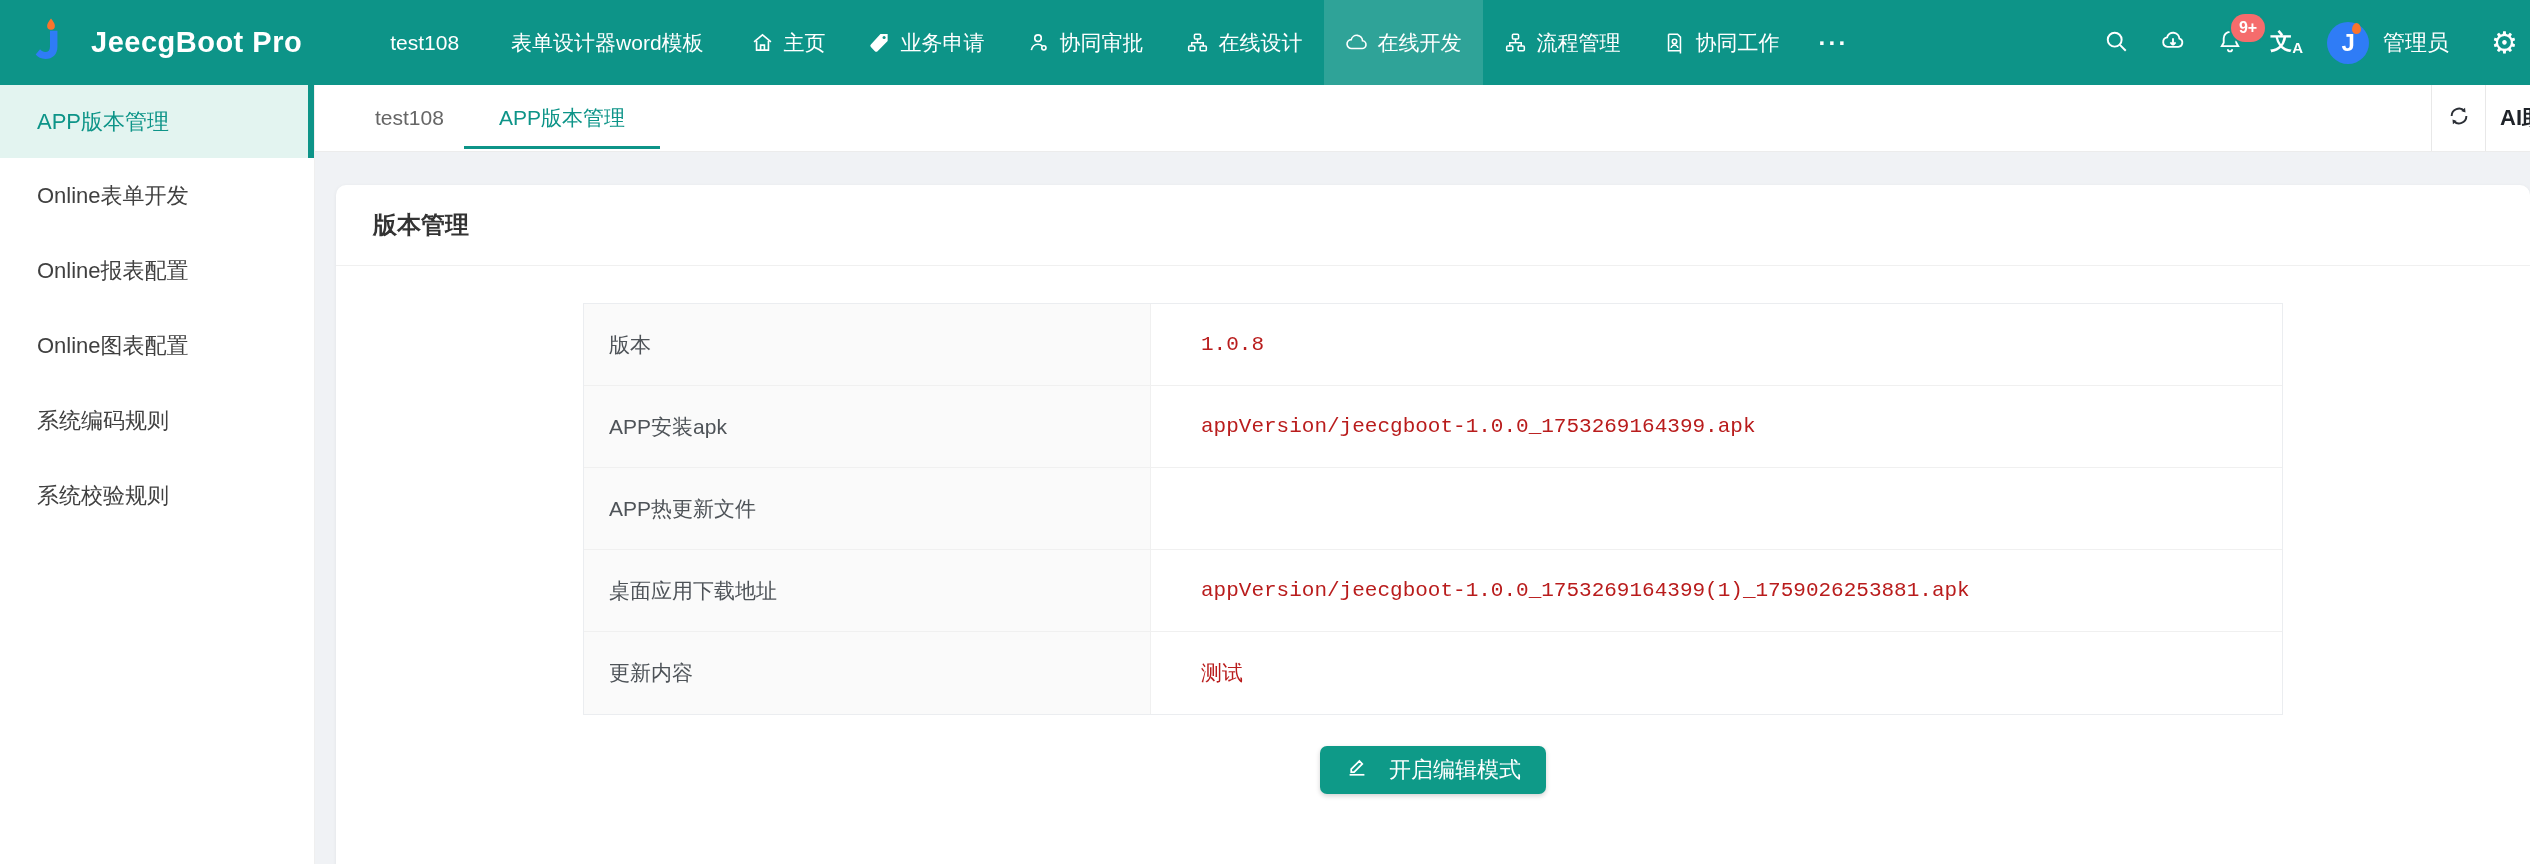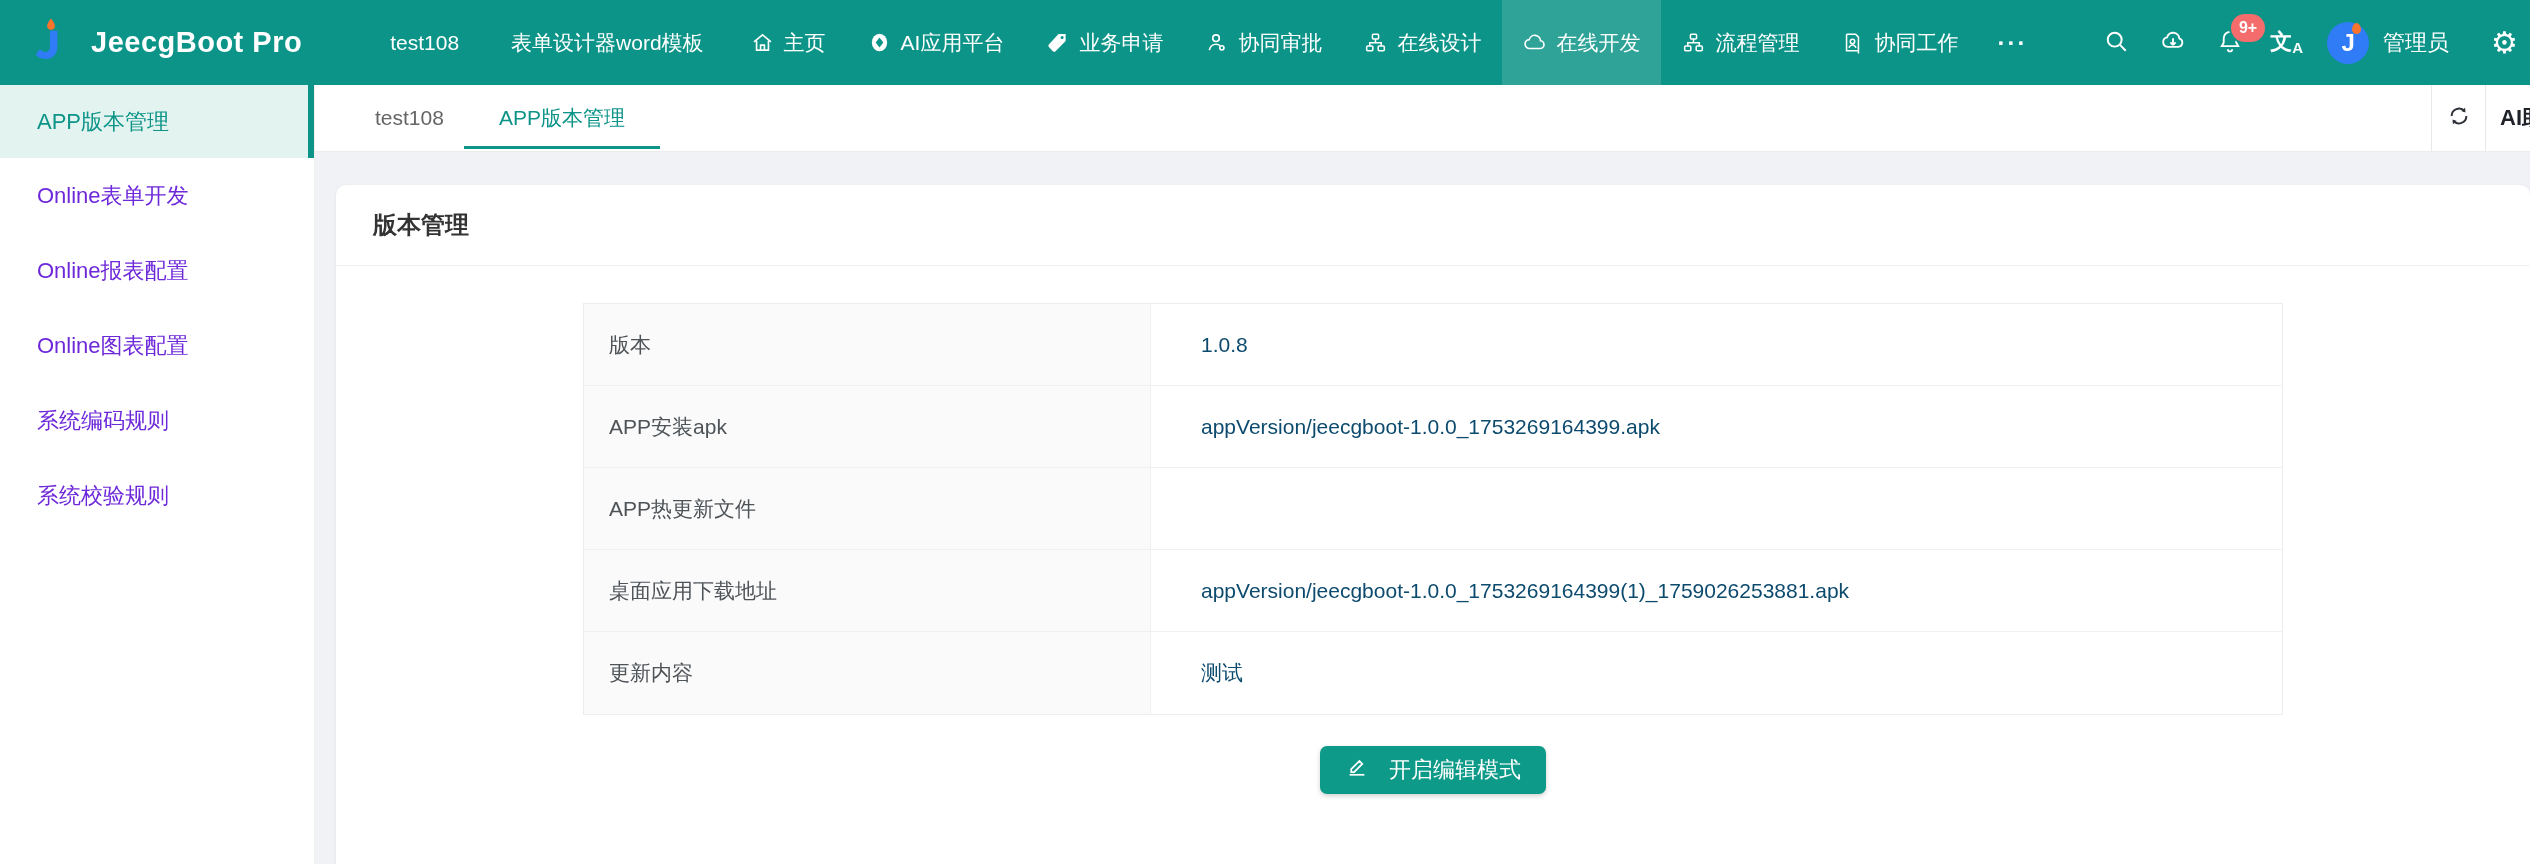--- a/index.html
+++ b/index.html
@@ -33,21 +33,21 @@
   .avatar::after { content:""; position:absolute; top:1px; right:8px; width:9px; height:11px;
     background:#f9742c; border-radius:50% 50% 50% 50%/60% 60% 40% 40%; }
   .username { font-size:22px; white-space:nowrap; }
   .gear { font-size:30px; padding:0 6px 0 26px; cursor:pointer; }
 
   
   .app-body { display:flex; height:779px; }
 
   .sidebar { width:315px; background:#fff; border-right:1px solid #efefef; flex:0 0 auto; }
   .side-item { height:75px; display:flex; align-items:center; padding-left:37px; font-size:22px;
-    color:#6d28d9; cursor:pointer; white-space:nowrap; }
+    color:#404040; cursor:pointer; white-space:nowrap; }
   .side-item.active { height:73px; background:#e3f4f0; color:#0d9488; border-right:6px solid #0d9488; }
 
   .main { flex:1; display:flex; flex-direction:column; min-width:0; }
 
   .tabbar { height:67px; background:#fff; border-bottom:1px solid #ececec; display:flex;
     align-items:stretch; padding-left:40px; position:relative; }
   .tab { display:flex; align-items:center; padding:0 20px; font-size:21px; color:#666;
     cursor:pointer; position:relative; white-space:nowrap; }
   .tab.active { color:#0d9488; padding:0 35px; }
   .tab.active::after { content:""; position:absolute; left:0; right:0; bottom:2px; height:3px;
@@ -65,21 +65,21 @@
     box-shadow:0 1px 4px rgba(0,0,0,.06); }
   .card-header { height:81px; border-bottom:1px solid #f0f0f0; display:flex; align-items:center;
     padding-left:37px; }
   .card-title { font-size:24px; font-weight:bold; color:#333; }
 
   .detail-table { width:1700px; margin:37px auto 0; border:1px solid #ebedf0; }
   .trow { display:flex; height:82px; border-bottom:1px solid #f0f0f0;gap:25px; }
   .trow:last-child { border-bottom:none; }
   .tlabel { width:567px; background:#fafafa; border-right:1px solid #f0f0f0; display:flex;
     align-items:center; padding-left:25px; font-size:21px; color:#4e5358; }
-  .tvalue { flex:1; display:flex; align-items:center; padding-left:25px; font-size:21px; color:#0c4a6e; }
+  .tvalue { flex:1; display:flex; align-items:center; padding-left:25px; font-size:21px; color:#b91c1c;font-family:Liberation Mono, monospace; }
 
   .edit-btn { display:flex; align-items:center; gap:20px; margin:31px auto 0; height:48px;
     padding:0 25px; background:#0e9a88; color:#fff; border:none; border-radius:7px; font-size:22px;
     font-family:inherit; cursor:pointer; box-shadow:0 2px 5px rgba(0,0,0,.18); }
   .edit-btn svg { width:24px; height:24px; }
 </style>
 </head>
 <body>
 
 <header class="navbar">
@@ -102,29 +102,20 @@
     </div>
     <div class="nav-item">
       <span>
         <svg viewBox="0 0 24 24" fill="none" stroke="#fff" stroke-width="1.7">
           <path d="M3.2 11.4 12 4l8.8 7.4"></path>
             <path d="M5.8 10.4V20h12.4v-9.6"></path>
             <path d="M10 20v-5.2h4V20"></path>
         </svg>
       </span>
       <span>主页</span>
-    </div>
-    <div class="nav-item">
-      <span>
-        <svg viewBox="0 0 24 24">
-          <ellipse cx="12" cy="12" rx="8" ry="9.2" fill="#fff"></ellipse>
-          <path d="M12 6.8 16 12l-4 5.2L8 12Z" fill="#0d9488"></path>
-        </svg>
-      </span>
-      <span>AI应用平台</span>
     </div>
     <div class="nav-item">
       <span>
         <svg viewBox="0 0 24 24">
           <path d="M13 3h7.5v7.5L10 21a2 2 0 0 1-2.8 0L3 16.8a2 2 0 0 1 0-2.8Z" fill="#fff"></path>
           <circle cx="16.8" cy="6.8" r="1.6" fill="#0d9488"></circle>
         </svg>
       </span>
       <span>业务申请</span>
     </div>

